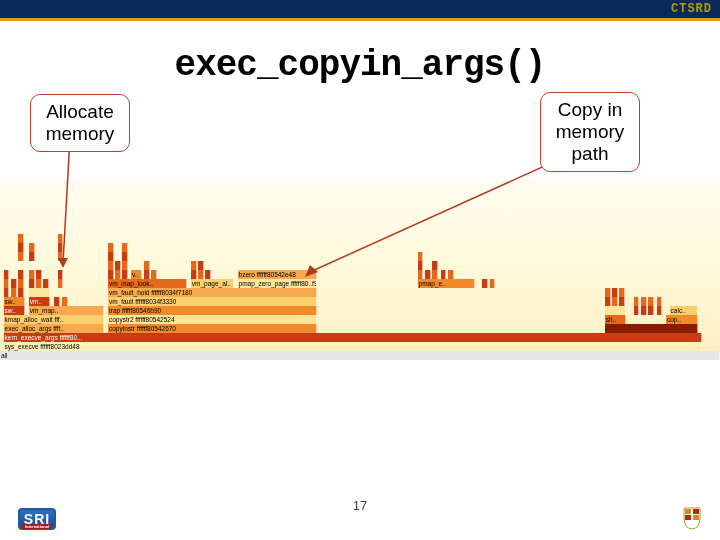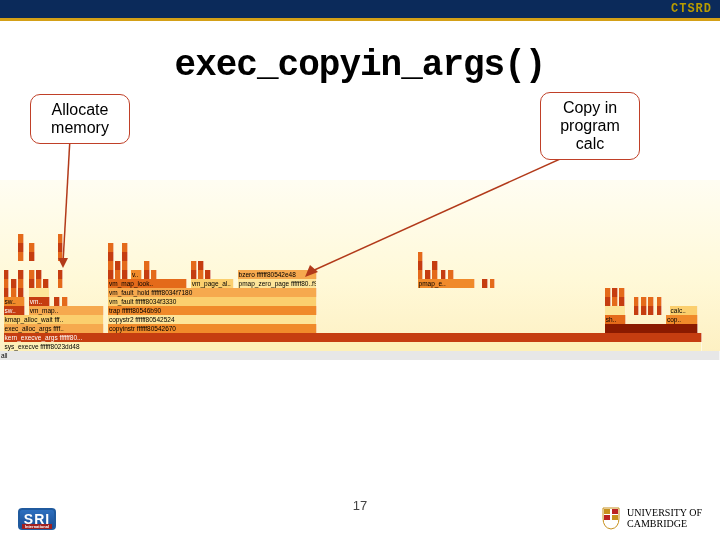--- a/index.html
+++ b/index.html
@@ -6,21 +6,21 @@
   html, body { width: 720px; height: 540px; background: #fff; font-family: Arial, sans-serif; overflow: hidden; }
 
   .top-bar { height: 18px; background: #0b2a5a; display: flex; justify-content: flex-end; align-items: center; padding-right: 8px; }
   .ctsrd { font-family: "Courier New", monospace; font-weight: bold; letter-spacing: 1px; color: #b89b00; font-size: 12px; }
   .gold-line { height: 3px; background: #d4a017; }
 
   .title { font-family: "Courier New", monospace; font-size: 36px; text-align: center; margin-top: 24px; letter-spacing: -1px; }
 
   .callout {
     position: absolute; background: #fff; border: 1.5px solid #c04028; border-radius: 10px;
-    padding: 6px 12px; font-size: 16px; text-align: center; z-index: 10;
+    padding: 6px 12px; font-size: 19px; text-align: center; z-index: 10;
   }
   .callout.left { left: 30px; top: 94px; width: 100px; }
   .callout.right { right: 80px; top: 92px; width: 100px; }
 
   .pointer { position: absolute; z-index: 5; }
 
   .flame-area {
     position: absolute; left: 0; right: 0; top: 180px; height: 180px;
     background: linear-gradient(180deg, #fffdf2 0%, #fff9d8 55%, #fdefc0 100%);
   }
@@ -53,21 +53,21 @@
 <body>
 
 <div class="top-bar">
   <span class="ctsrd">CTSRD</span>
 </div>
 <div class="gold-line"></div>
 
 <h1 class="title">exec_copyin_args()</h1>
 
 <div class="callout left">Allocate memory</div>
-<div class="callout right">Copy in program calc</div>
+<div class="callout right">Copy in memory path</div>
 
 <svg class="pointer" style="left:55px; top:138px;" width="30" height="130">
   <line x1="15" y1="0" x2="8" y2="125" stroke="#b23a1a" stroke-width="1.5"></line>
   <polygon points="8,130 3,120 13,120" fill="#b23a1a"></polygon>
 </svg>
 <svg class="pointer" style="left:300px; top:150px;" width="290" height="130">
   <line x1="280" y1="0" x2="10" y2="122" stroke="#b23a1a" stroke-width="1.5"></line>
   <polygon points="5,127 10,115 18,122" fill="#b23a1a"></polygon>
 </svg>
 
@@ -208,18 +208,14 @@
   <div class="cam">
     <div class="crest">
       <svg viewBox="0 0 20 24">
         <path d="M2 2 h16 v10 q0 10 -8 11 q-8 -1 -8 -11 z" fill="#fff" stroke="#c7911e" stroke-width="1"></path>
         <rect x="3" y="3" width="6" height="5" fill="#c7911e"></rect>
           <rect x="11" y="3" width="6" height="5" fill="#b22"></rect>
         <rect x="3" y="9" width="6" height="5" fill="#b22"></rect>
           <rect x="11" y="9" width="6" height="5" fill="#c7911e"></rect>
       </svg>
     </div>
-    <div class="cam-text">
-      <div>UNIVERSITY OF</div>
-      <div>CAMBRIDGE</div>
-    </div>
   </div>
 </div>
 
 </body></html>

